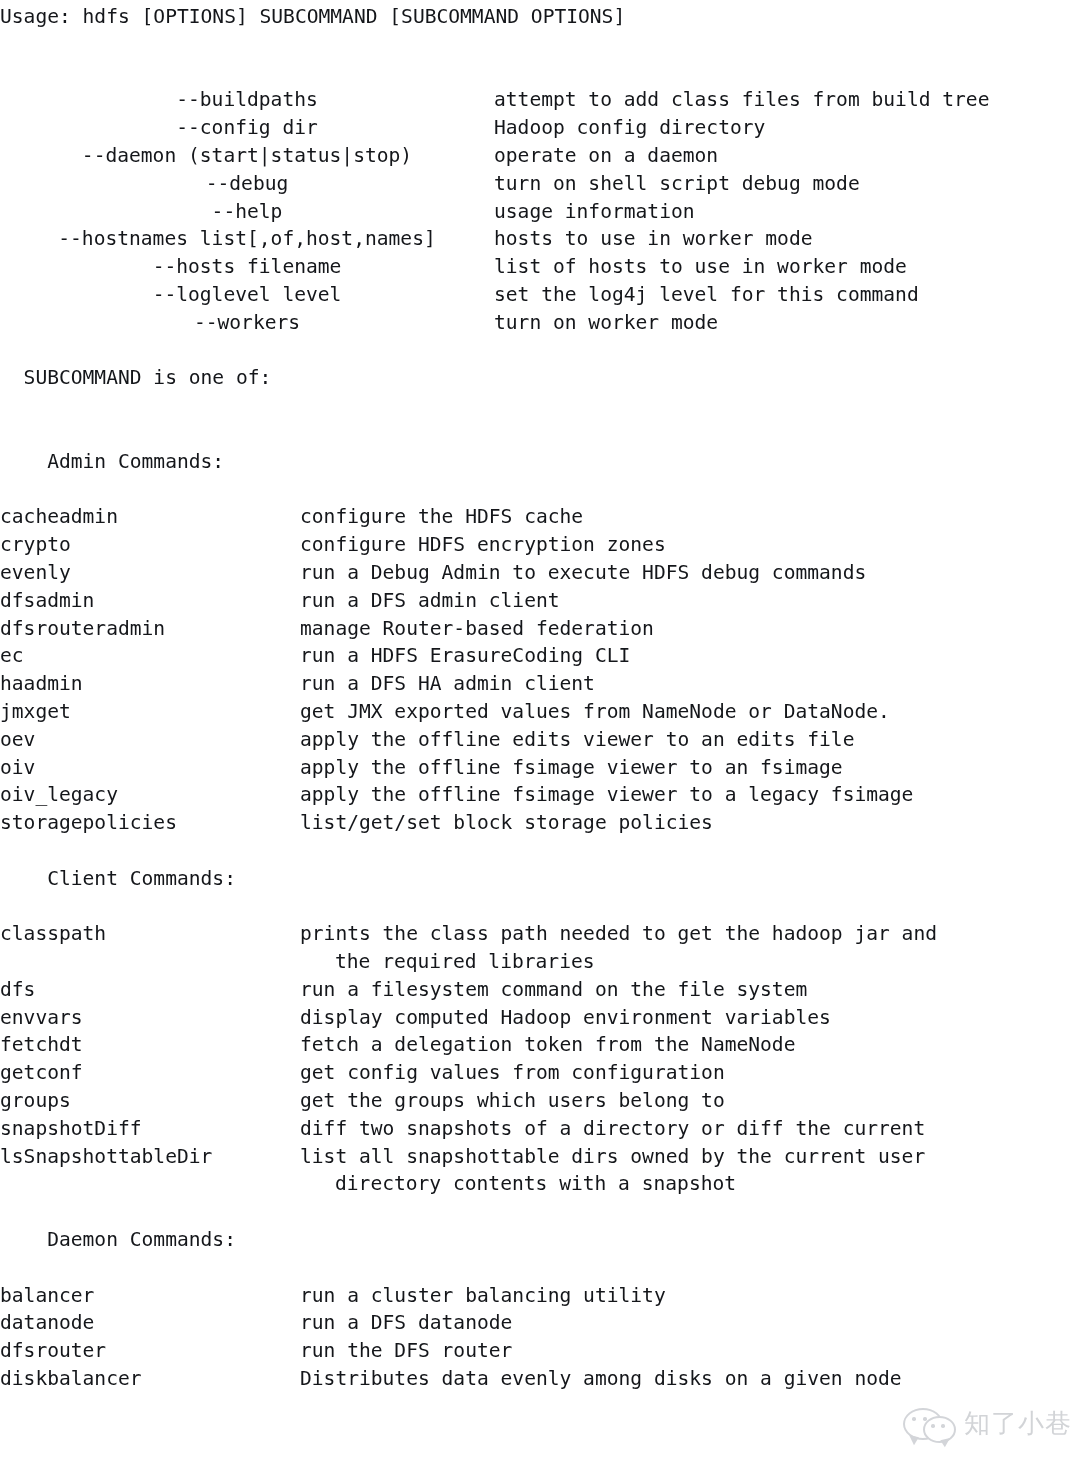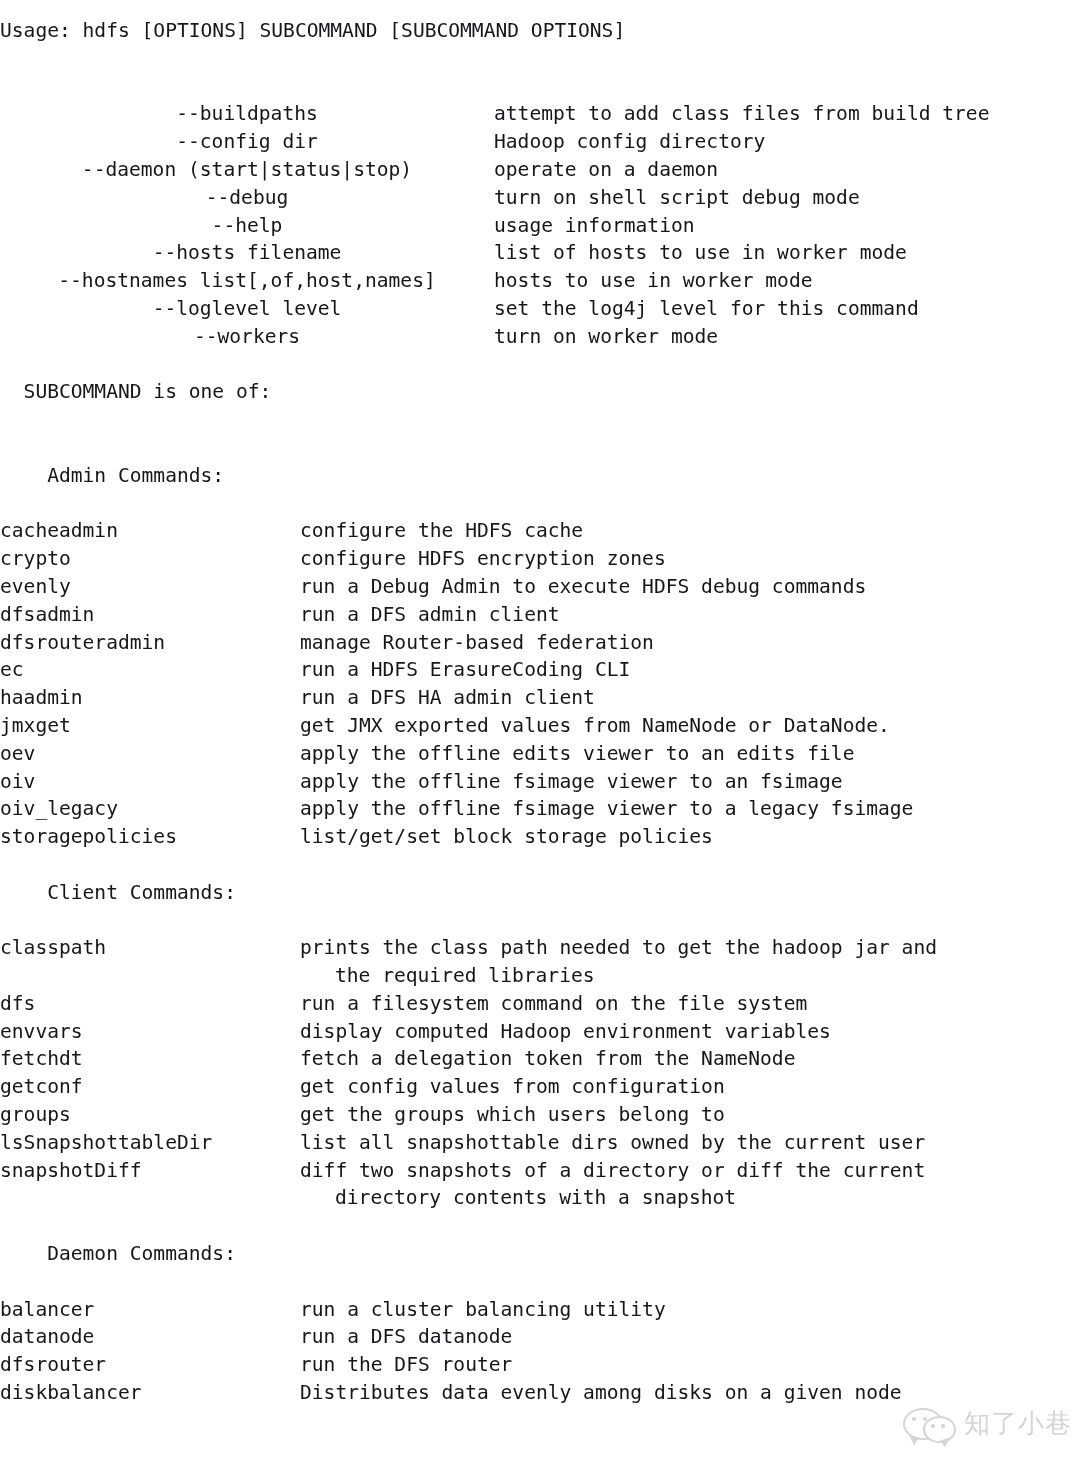--- a/index.html
+++ b/index.html
@@ -17,21 +17,21 @@
   #terminal {
     position: relative;
     width: 1080px;
     height: 1478px;
     background: #ffffff;
     color: #14161a;
     font-family: "DejaVu Sans Mono", "Liberation Mono", monospace;
     font-size: 19.6px;
     line-height: 27.8px;
     letter-spacing: 0px;
-    padding-top: 17px;
+    padding-top: 3px;
     box-sizing: border-box;
   }
   .line {
     white-space: pre;
     height: 27.8px;
     display: block;
     font-size: 19.6px;
     line-height: 27.8px;
   }
   .blank {
@@ -166,22 +166,22 @@
   <div class="line">Usage: hdfs [OPTIONS] SUBCOMMAND [SUBCOMMAND OPTIONS]</div>
   <div class="blank"> </div>
   <div class="blank"> </div>
 
   <div id="options-list">
       <div class="row opt"><span class="col-name">--buildpaths</span><span class="col-desc">attempt to add class files from build tree</span></div>
       <div class="row opt"><span class="col-name">--config dir</span><span class="col-desc">Hadoop config directory</span></div>
       <div class="row opt"><span class="col-name">--daemon (start|status|stop)</span><span class="col-desc">operate on a daemon</span></div>
       <div class="row opt"><span class="col-name">--debug</span><span class="col-desc">turn on shell script debug mode</span></div>
       <div class="row opt"><span class="col-name">--help</span><span class="col-desc">usage information</span></div>
+      <div class="row opt"><span class="col-name">--hostnames list[,of,host,names]</span><span class="col-desc">hosts to use in worker mode</span></div>
       <div class="row opt"><span class="col-name">--hosts filename</span><span class="col-desc">list of hosts to use in worker mode</span></div>
-      <div class="row opt"><span class="col-name">--hostnames list[,of,host,names]</span><span class="col-desc">hosts to use in worker mode</span></div>
       <div class="row opt"><span class="col-name">--loglevel level</span><span class="col-desc">set the log4j level for this command</span></div>
       <div class="row opt"><span class="col-name">--workers</span><span class="col-desc">turn on worker mode</span></div>
     </div>
 
   <div class="blank"> </div>
   <div class="line">  SUBCOMMAND is one of:</div>
   <div class="blank"> </div>
   <div class="blank"> </div>
 
   <div id="sections-list">
@@ -202,22 +202,22 @@
       <div class="blank"> </div>
       <div class="section-head">    Client Commands:</div>
       <div class="blank"> </div>
       <div class="row cmd"><span class="col-name">classpath</span><span class="col-desc">prints the class path needed to get the hadoop jar and</span></div>
       <div class="row cmd"><span class="cont-pad"> </span><span class="cont-desc">the required libraries</span></div>
       <div class="row cmd"><span class="col-name">dfs</span><span class="col-desc">run a filesystem command on the file system</span></div>
       <div class="row cmd"><span class="col-name">envvars</span><span class="col-desc">display computed Hadoop environment variables</span></div>
       <div class="row cmd"><span class="col-name">fetchdt</span><span class="col-desc">fetch a delegation token from the NameNode</span></div>
       <div class="row cmd"><span class="col-name">getconf</span><span class="col-desc">get config values from configuration</span></div>
       <div class="row cmd"><span class="col-name">groups</span><span class="col-desc">get the groups which users belong to</span></div>
+      <div class="row cmd"><span class="col-name">snapshotDiff</span><span class="col-desc">diff two snapshots of a directory or diff the current</span></div>
       <div class="row cmd"><span class="col-name">lsSnapshottableDir</span><span class="col-desc">list all snapshottable dirs owned by the current user</span></div>
-      <div class="row cmd"><span class="col-name">snapshotDiff</span><span class="col-desc">diff two snapshots of a directory or diff the current</span></div>
       <div class="row cmd"><span class="cont-pad"> </span><span class="cont-desc">directory contents with a snapshot</span></div>
       <div class="blank"> </div>
       <div class="section-head">    Daemon Commands:</div>
       <div class="blank"> </div>
       <div class="row cmd"><span class="col-name">balancer</span><span class="col-desc">run a cluster balancing utility</span></div>
       <div class="row cmd"><span class="col-name">datanode</span><span class="col-desc">run a DFS datanode</span></div>
       <div class="row cmd"><span class="col-name">dfsrouter</span><span class="col-desc">run the DFS router</span></div>
       <div class="row cmd"><span class="col-name">diskbalancer</span><span class="col-desc">Distributes data evenly among disks on a given node</span></div>
     </div>
 

